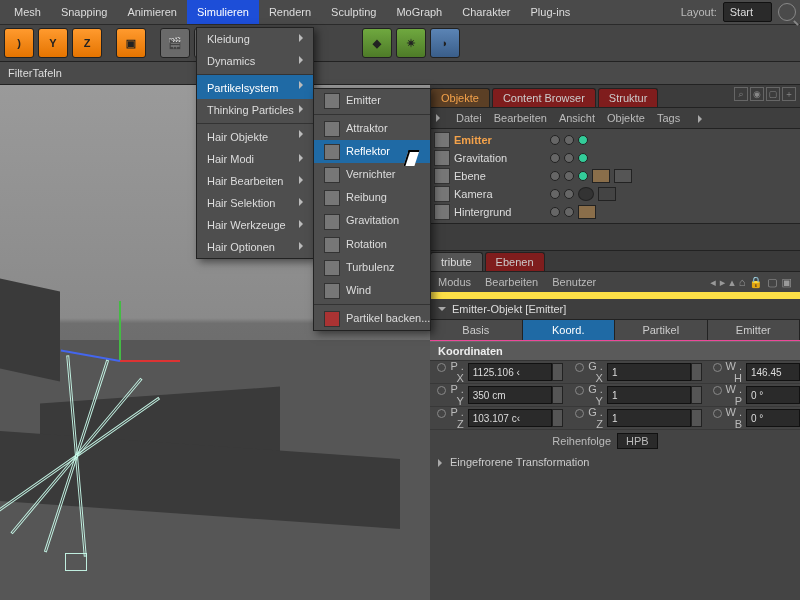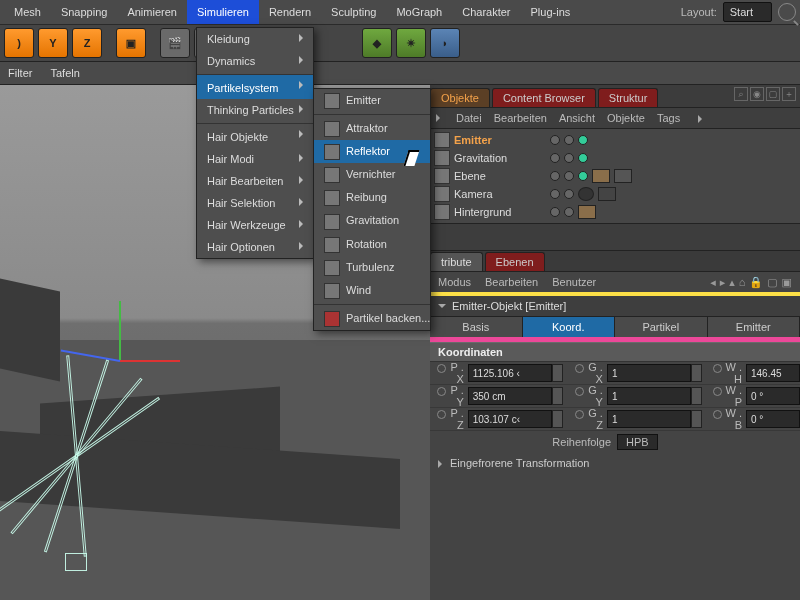--- a/index.html
+++ b/index.html
@@ -10,21 +10,21 @@
   .topmenu .layoutlbl{color:#bbb;margin-right:6px}
   .topmenu .layoutsel{background:#2a2a2a;border:1px solid #111;color:#ddd;padding:1px 18px 1px 6px;height:16px;line-height:16px;border-radius:2px}
   .topmenu .mag{width:16px;height:16px;margin-left:6px;border:1px solid #888;border-radius:50%;position:relative}
   .topmenu .mag:after{content:'';position:absolute;right:-4px;bottom:-4px;width:6px;height:2px;background:#888;transform:rotate(45deg)}
   .toolbar{height:36px;background:#454545;display:flex;align-items:center;padding:0 4px;border-bottom:1px solid #222;gap:4px}
   .tbtn{width:28px;height:28px;background:#555;border:1px solid #222;border-radius:3px;display:flex;align-items:center;justify-content:center;color:#222;font-weight:bold}
   .tbtn.orange{background:linear-gradient(#ff9a2e,#e57400);color:#222}
   .tbtn.grey{background:#6a6a6a}
   .tbtn.green{background:linear-gradient(#6fa83f,#4e7b28)}
   .tbtn.blue{background:linear-gradient(#5b84b5,#3a5e8a)}
-  .subbar{height:22px;background:#4a4a4a;border-bottom:1px solid #222;display:flex;align-items:center;padding:0 8px;gap:18px;color:#ddd}
+  .subbar{height:22px;background:#4a4a4a;border-bottom:1px solid #222;display:flex;align-items:center;padding:0 8px;color:#ddd}
   .body{position:relative;height:calc(600px - 24px - 36px - 22px)}
   .viewport{position:absolute;left:0;top:0;bottom:0;width:430px;background:linear-gradient(#9a9a9a 0%,#8a8a8a 45%,#6f6f6f 46%,#5b5b5b 100%)}
   .ground{position:absolute;left:0;right:0;top:255px;bottom:0;background:#565656}
   .tri{position:absolute;background:#3a3a3a}
   .axis{position:absolute;left:120px;top:275px}
   .ax{position:absolute;width:60px;height:2px;transform-origin:left center}
   .ax.r{background:#d33}
   .ax.g{background:#4b4;transform:rotate(-90deg)}
   .ax.b{background:#46e;transform:rotate(-170deg)}
   .frust{position:absolute;left:55px;top:430px}
@@ -45,25 +45,25 @@
   .panelrow .arrow:after{content:'';display:inline-block;border:4px solid transparent;border-left-color:#aaa;margin-left:6px;vertical-align:middle}
   .objlist{background:#464646;padding:2px 4px;border-bottom:1px solid #222}
   .objrow{display:flex;align-items:center;height:18px;gap:4px}
   .objrow .ico{width:14px;height:14px;background:#777;border:1px solid #333}
   .objrow .name{flex:0 0 92px;color:#ddd}
   .objrow .name.sel{color:#f4a24a;font-weight:bold}
   .dot{width:8px;height:8px;border-radius:50%;background:#666;border:1px solid #222}
   .dot.on{background:#3c9}
   .thumb{width:16px;height:12px;background:#8a6e4a;border:1px solid #222}
   .attrtabs{height:20px;background:#3a3a3a;display:flex;align-items:flex-end;border-bottom:1px solid #222}
-  .attrbar{height:20px;display:flex;align-items:center;gap:14px;padding:0 8px;color:#bbb;border-bottom:4px solid #fde047}
+  .attrbar{height:20px;display:flex;align-items:center;gap:14px;padding:0 8px;color:#bbb;border-bottom:7px solid #fde047}
   .attrbar .navicons{margin-left:auto;display:flex;gap:4px;color:#999}
   .attrtitle{height:20px;display:flex;align-items:center;padding:0 8px;background:#3e3e3e;border-bottom:1px solid #222;color:#ddd}
   .attrtitle:before{content:'';display:inline-block;border:4px solid transparent;border-top-color:#aaa;margin-right:6px;transform:translateY(2px)}
-  .btab-row{display:flex;height:20px;border-bottom:5px solid #ec4899}
+  .btab-row{display:flex;height:20px;border-bottom:1px solid #ec4899}
   .btab{flex:1;text-align:center;line-height:20px;background:#4a4a4a;border-right:1px solid #222;color:#ccc}
   .btab.active{background:#1f6aa5;color:#fff}
   .section{background:#5a5a5a;padding:3px 8px;border-top:1px solid #6a6a6a;border-bottom:1px solid #333;font-weight:bold;color:#eee}
   .coordrow{display:flex;align-items:center;height:22px;border-bottom:1px solid #383838}
   .coordrow .lbl{width:36px;text-align:right;padding-right:4px;color:#bbb}
   .coordrow .lbl:before{content:'';display:inline-block;width:7px;height:7px;border:1px solid #888;border-radius:50%;margin-right:4px;vertical-align:middle}
   .coordrow .val{width:74px;background:#2a2a2a;border:1px solid #111;color:#ddd;padding:1px 4px;height:14px;font-size:10px}
   .coordrow .spin{width:10px;height:16px;background:#555;border:1px solid #222;margin-right:6px}
   .reihen{display:flex;justify-content:center;align-items:center;height:22px;padding-right:20px;gap:6px;color:#bbb}
   .reihen .sel{background:#2a2a2a;border:1px solid #111;padding:1px 8px}

